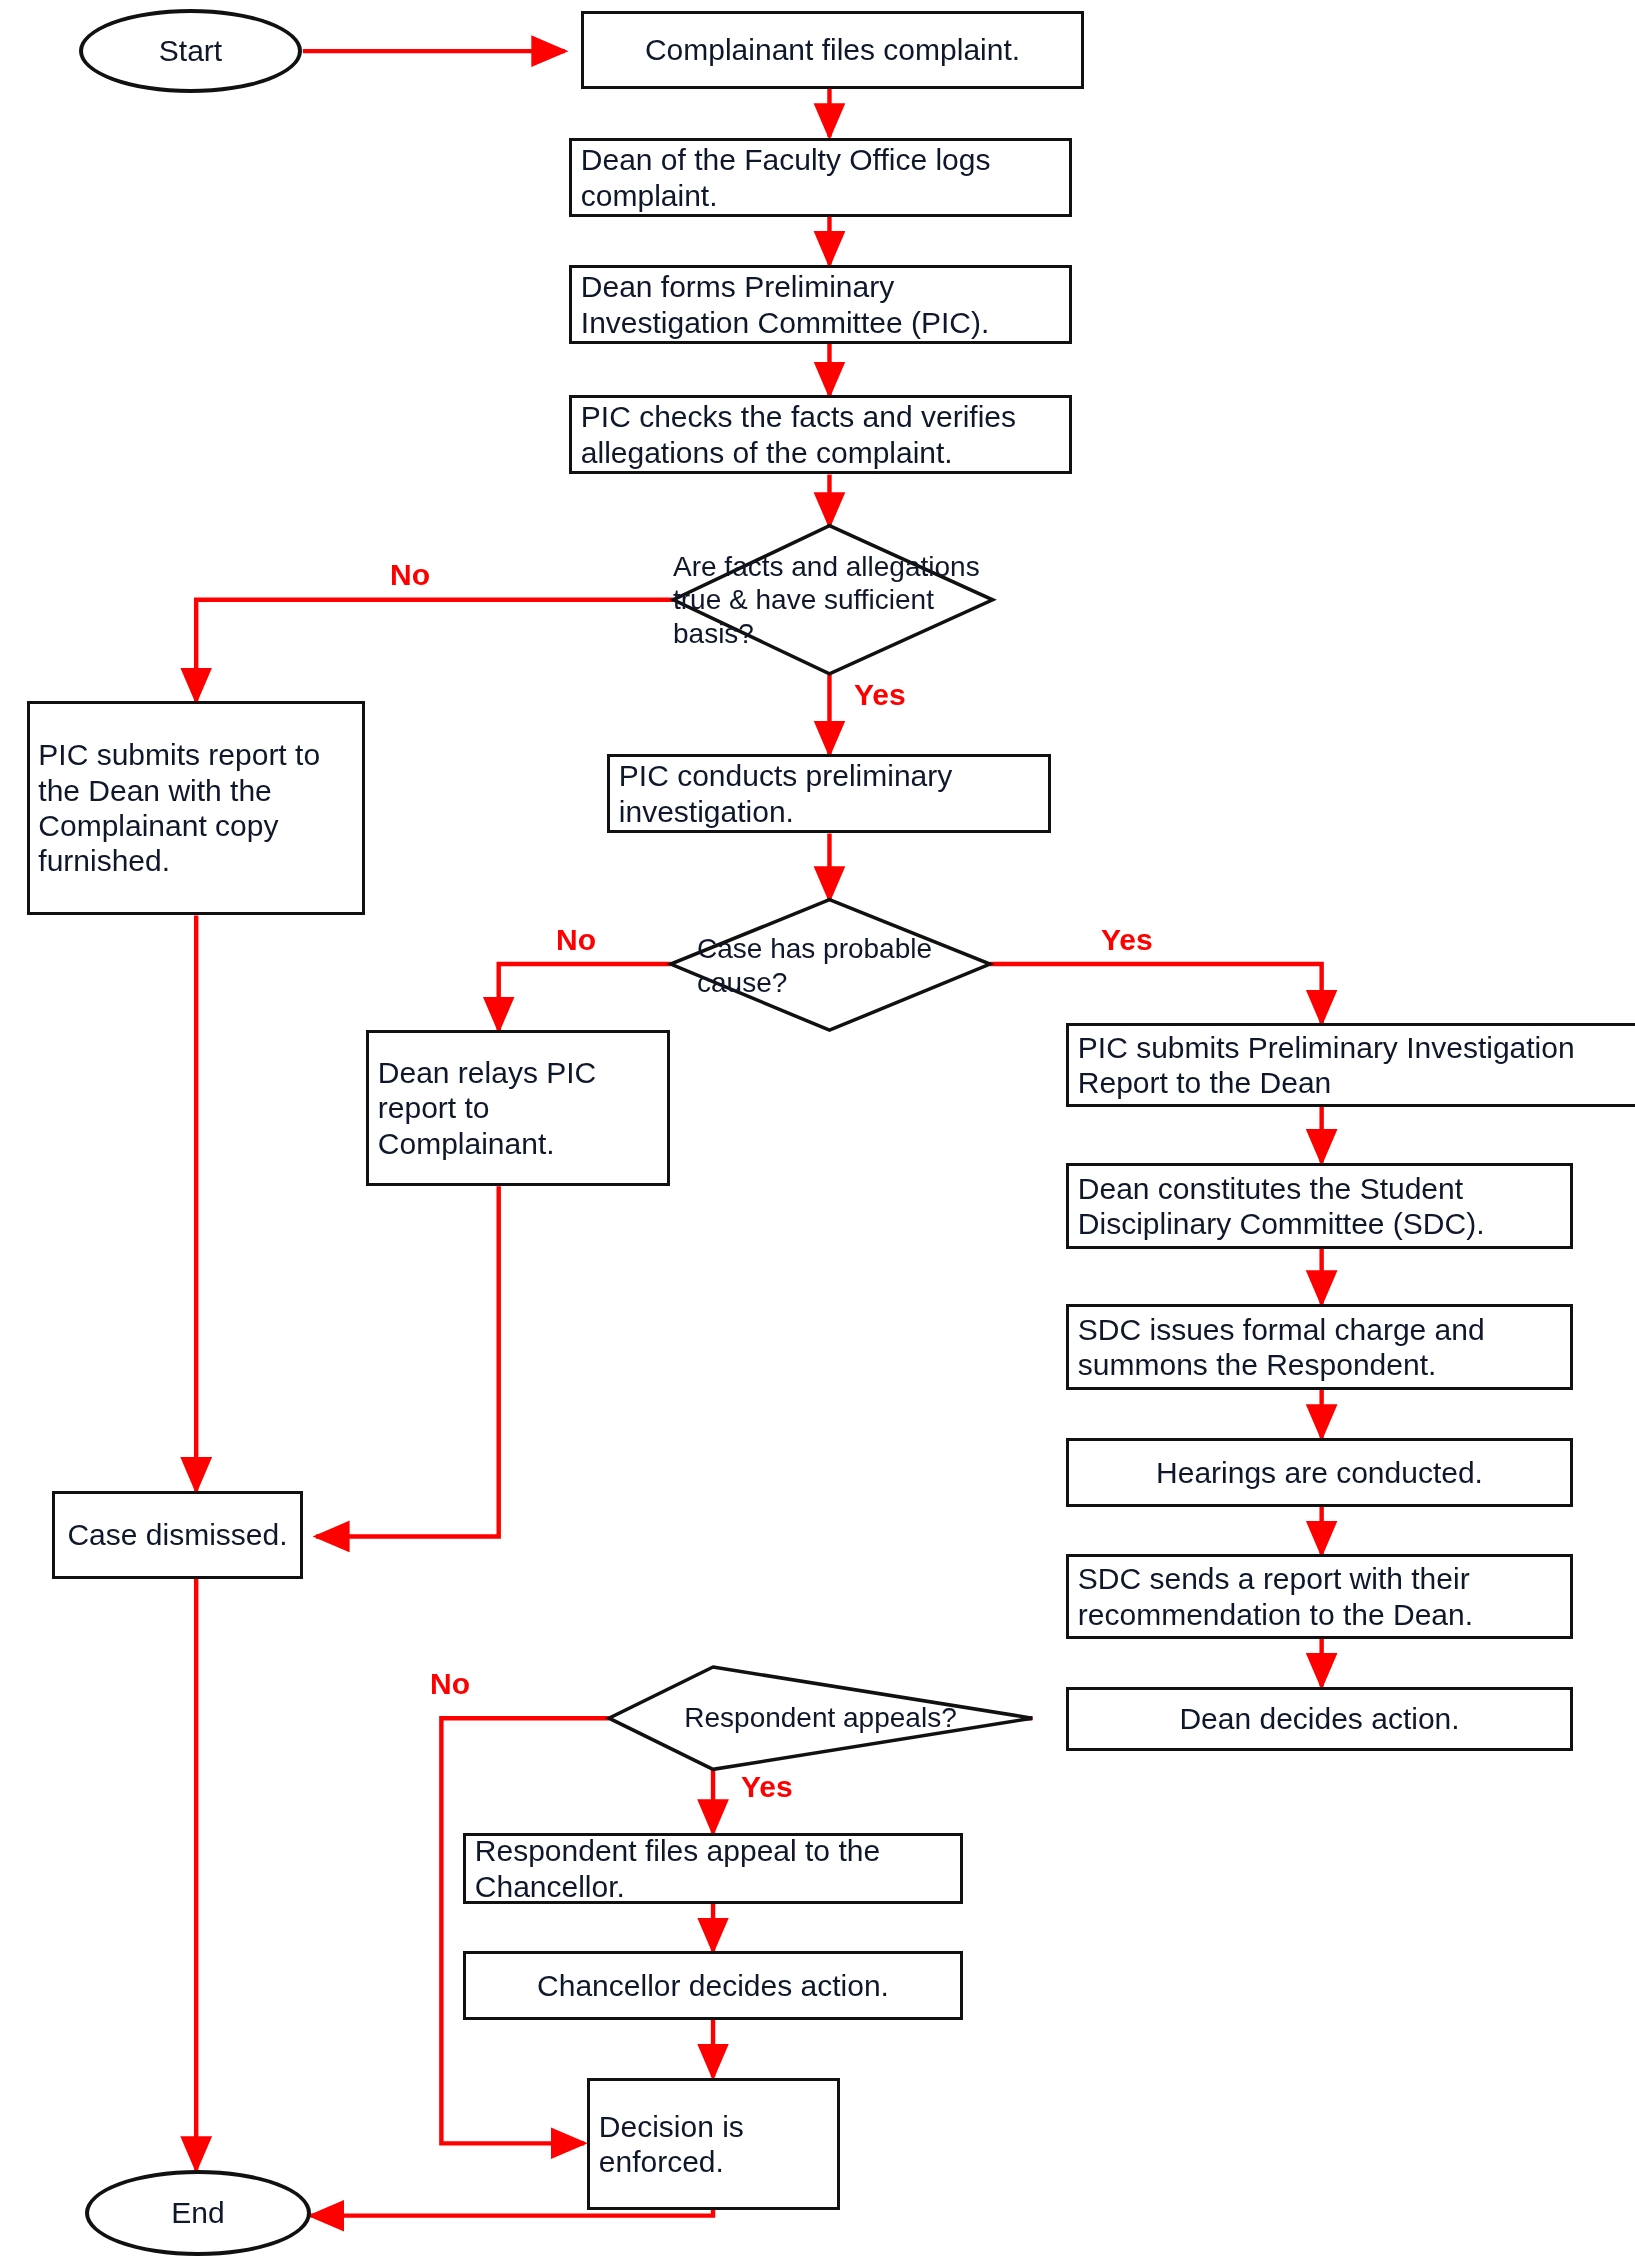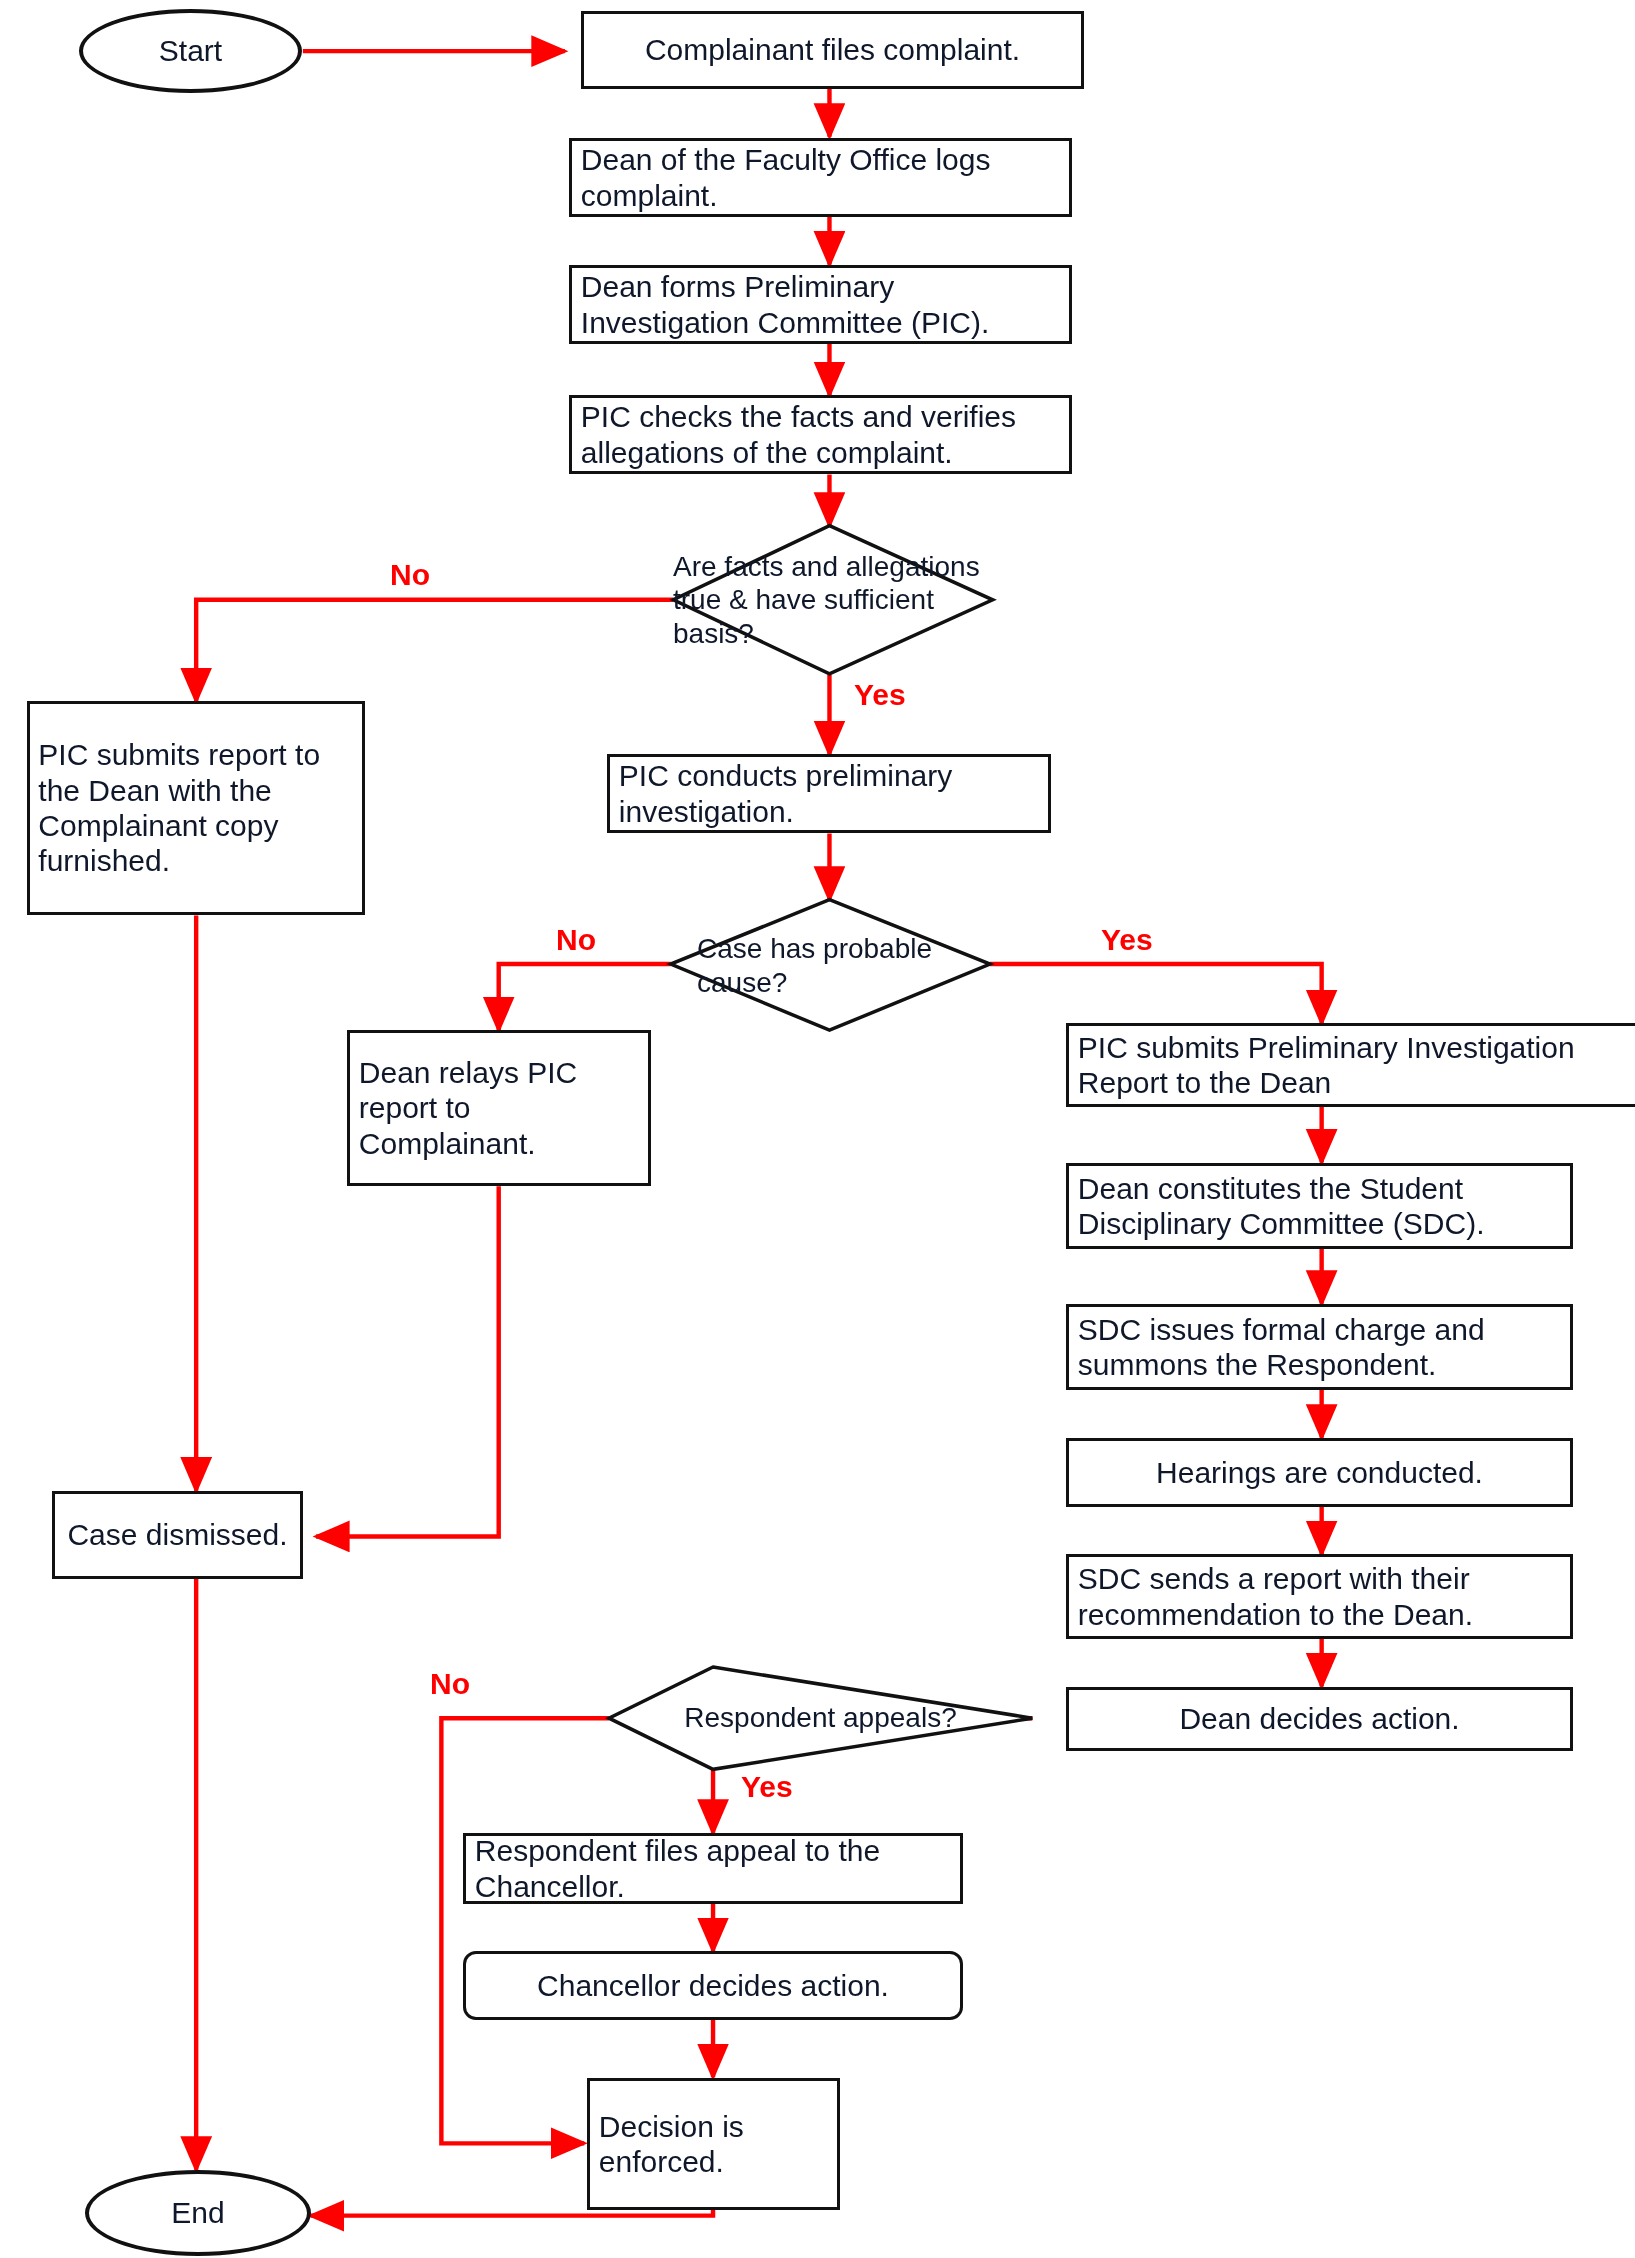--- a/index.html
+++ b/index.html
@@ -151,21 +151,21 @@
   </div>
 
   <div class="node process" style="left:607px;top:754px;width:444px;height:79px;">
     <span>PIC conducts preliminary investigation.</span>
   </div>
 
   <div class="node decision" style="left:697px;top:900px;width:265px;height:131px;">
     <span class="dtext">Case has probable cause?</span>
   </div>
 
-  <div class="node process" style="left:347px;top:1030px;width:304px;height:156px;">
+  <div class="node process" style="left:366px;top:1030px;width:304px;height:156px;">
     <span>Dean relays PIC report to Complainant.</span>
   </div>
 
   <div class="node process" style="left:52px;top:1491px;width:251px;height:88px;">
     <span>Case dismissed.</span>
   </div>
 
   <div class="node process" style="left:1066px;top:1023px;width:599px;height:84px;">
     <span>PIC submits Preliminary Investigation Report to the Dean</span>
   </div>
@@ -191,21 +191,21 @@
   </div>
 
   <div class="node decision" style="left:609px;top:1667px;width:423px;height:102px;">
     <span class="dtext">Respondent appeals?</span>
   </div>
 
   <div class="node process" style="left:463px;top:1833px;width:500px;height:71px;">
     <span>Respondent files appeal to the Chancellor.</span>
   </div>
 
-  <div class="node process" style="left:463px;top:1951px;width:500px;height:69px;border-radius:13px;">
+  <div class="node process" style="left:463px;top:1951px;width:500px;height:69px;">
     <span>Chancellor decides action.</span>
   </div>
 
   <div class="node process" style="left:587px;top:2078px;width:253px;height:132px;">
     <span>Decision is enforced.</span>
   </div>
 
   <div class="node terminator" style="left:85px;top:2170px;width:226px;height:86px;">
     <span>End</span>
   </div>

